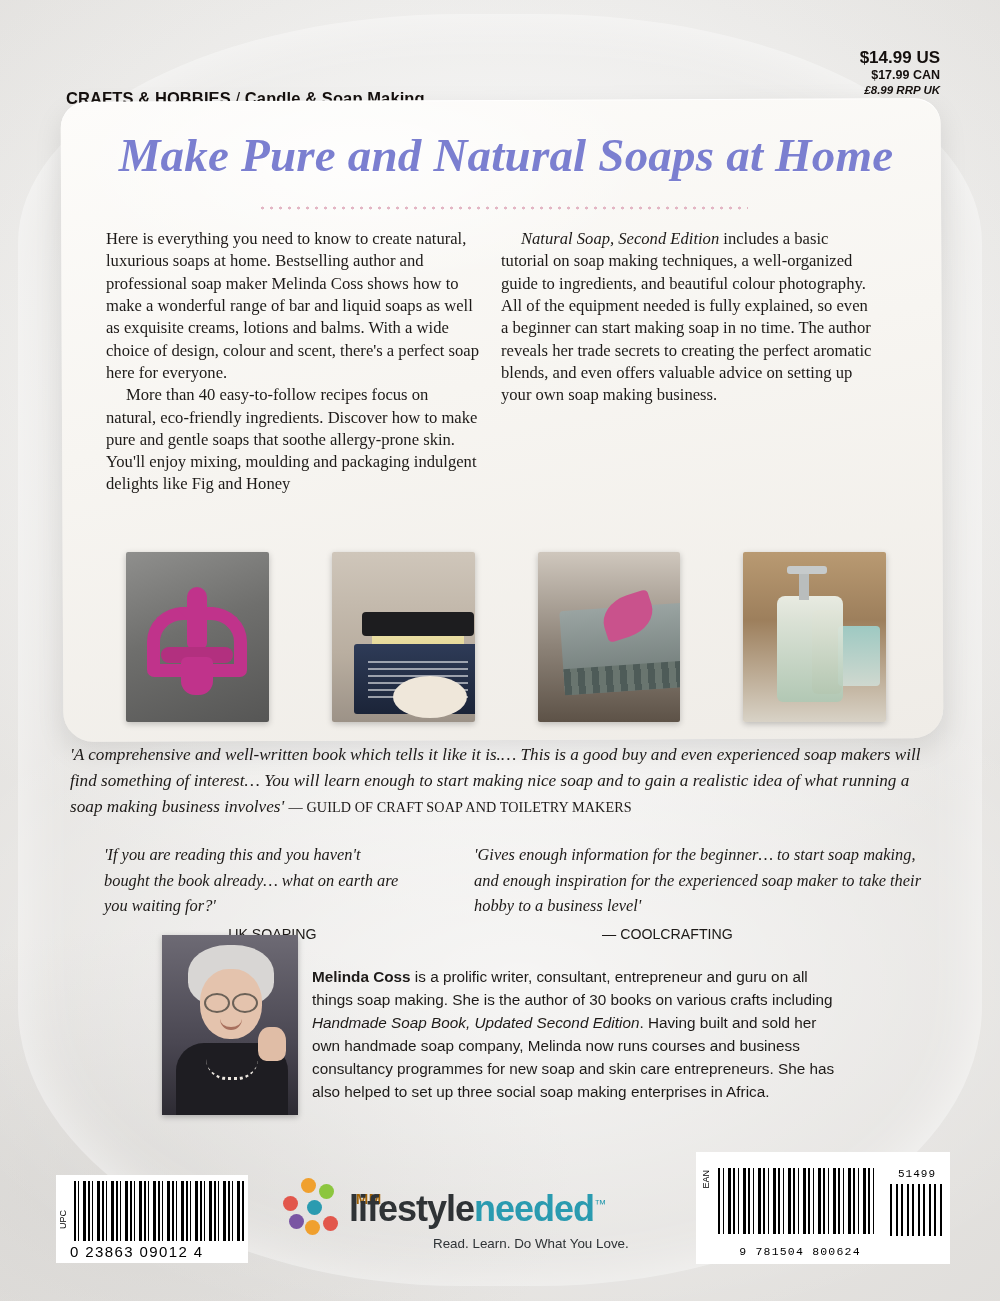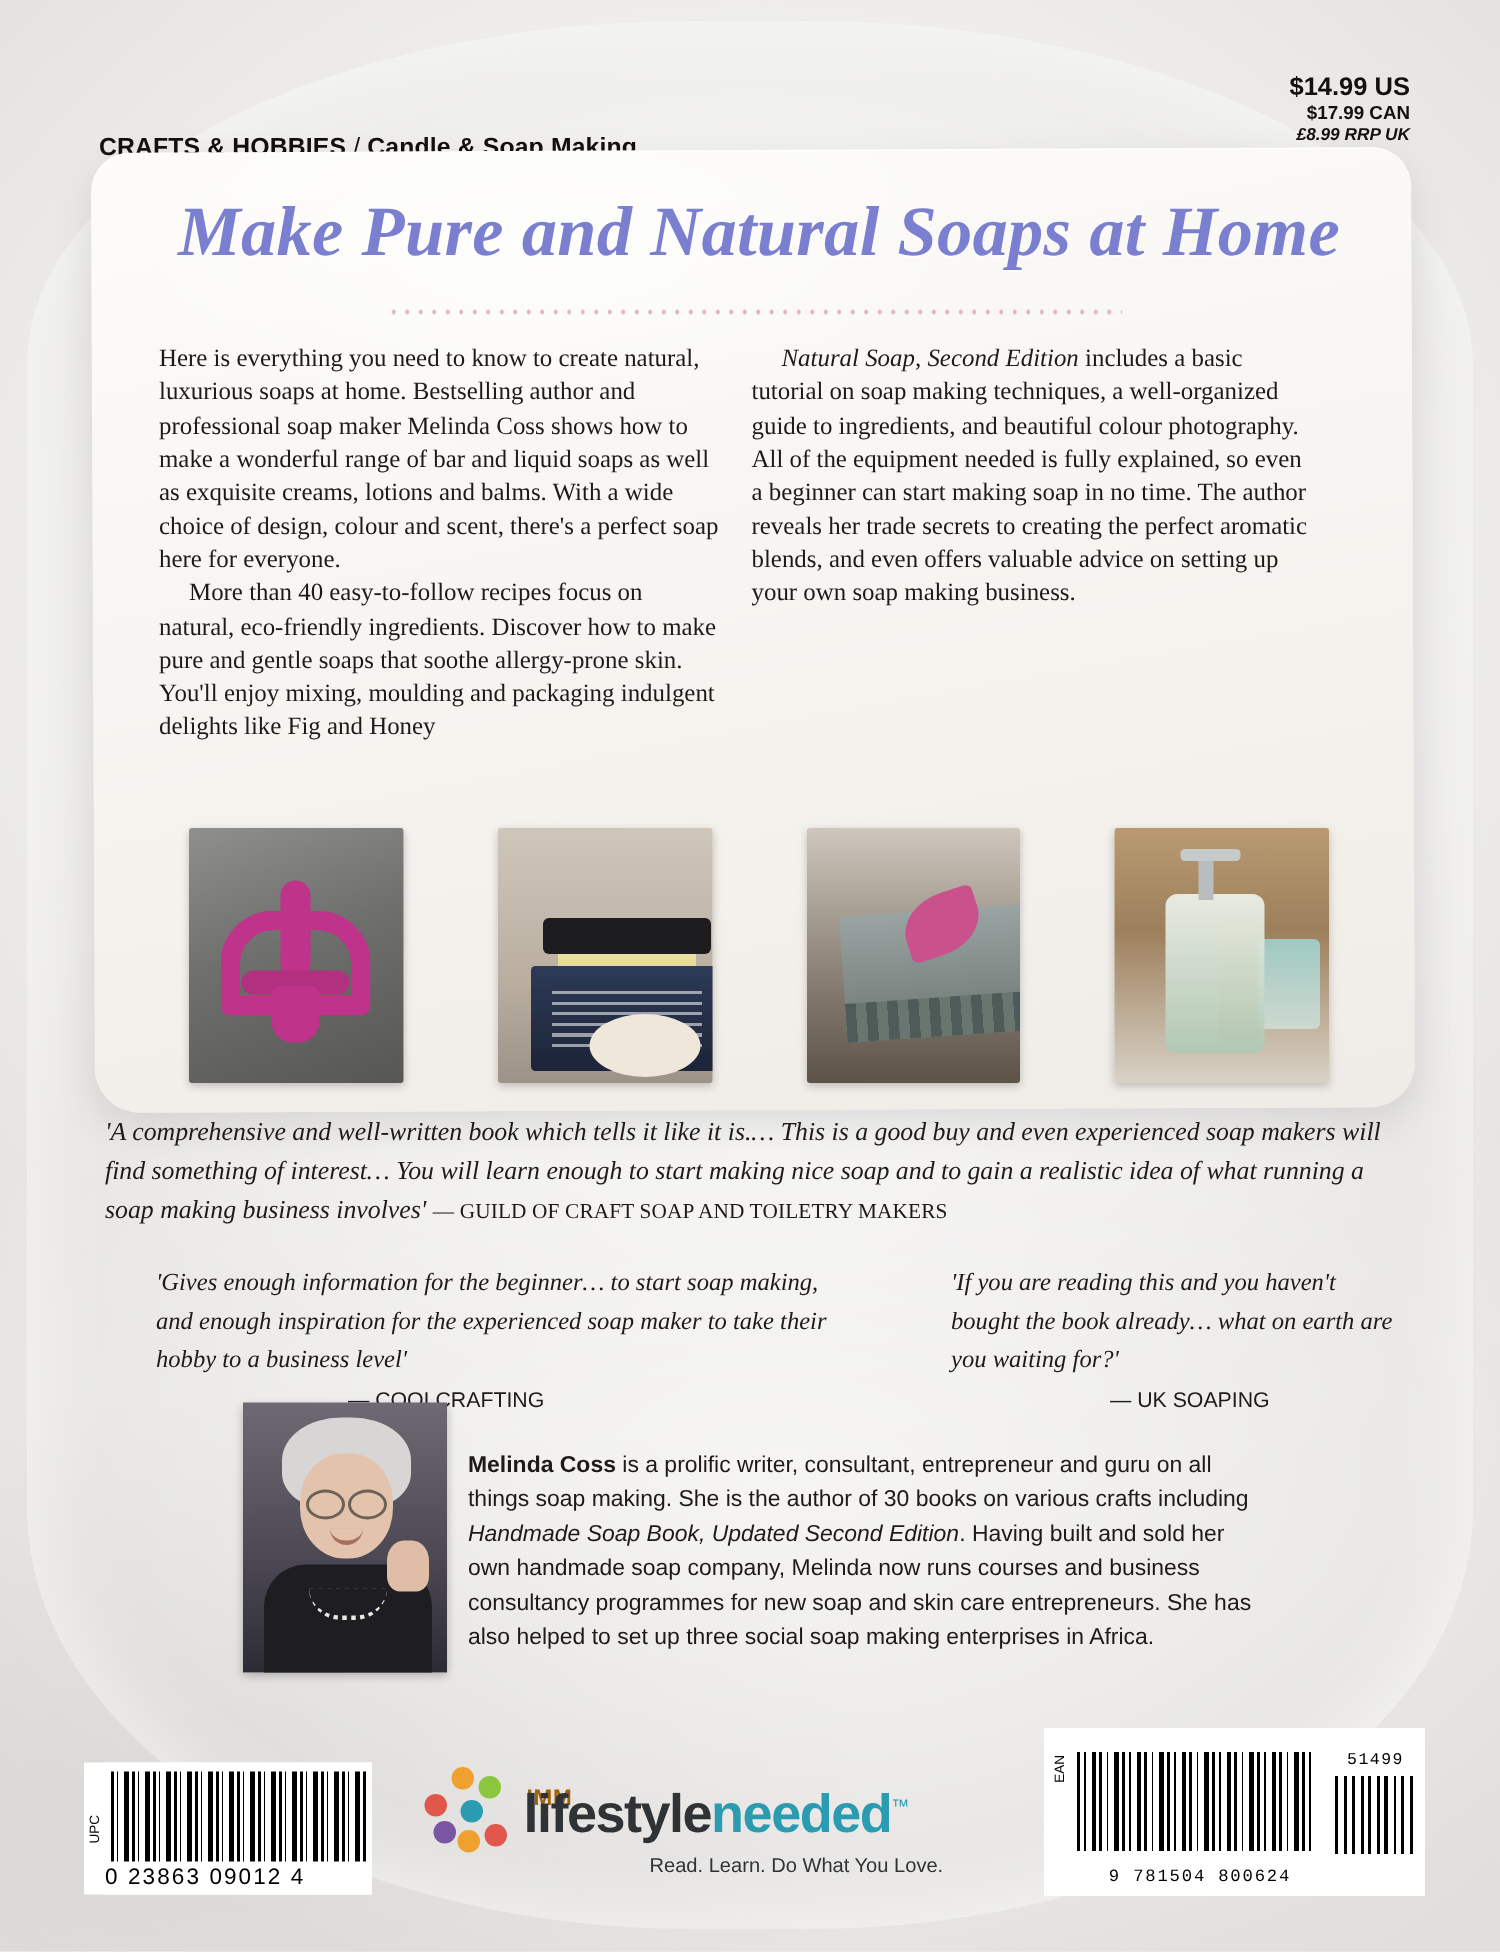--- a/index.html
+++ b/index.html
@@ -243,27 +243,27 @@
       <div class="pumptop"></div>
   </div>
 </div>
 
 <div class="quote-main">
   <span>'A comprehensive and well-written book which tells it like it is.… This is a good buy and even experienced soap makers will find something of interest… You will learn enough to start making nice soap and to gain a realistic idea of what running a soap making business involves'</span>
   <span class="src">— GUILD OF CRAFT SOAP AND TOILETRY MAKERS</span>
 </div>
 
 <div class="quote-row">
+  <div class="qcol right">
+    <div>'If you are reading this and you haven't bought the book already… what on earth are you waiting for?'</div>
+    <div class="qsrc r2">— UK SOAPING</div>
+  </div>
   <div class="qcol">
     <div>'Gives enough information for the beginner… to start soap making, and enough inspiration for the experienced soap maker to take their hobby to a business level'</div>
     <div class="qsrc r1">— COOLCRAFTING</div>
-  </div>
-  <div class="qcol right">
-    <div>'If you are reading this and you haven't bought the book already… what on earth are you waiting for?'</div>
-    <div class="qsrc r2">— UK SOAPING</div>
   </div>
 </div>
 
 <div class="author-photo">
   <div class="hair"></div>
     <div class="face"></div>
     <div class="glass1"></div>
     <div class="glass2"></div>
   <div class="smile"></div>
     <div class="neck"></div>

